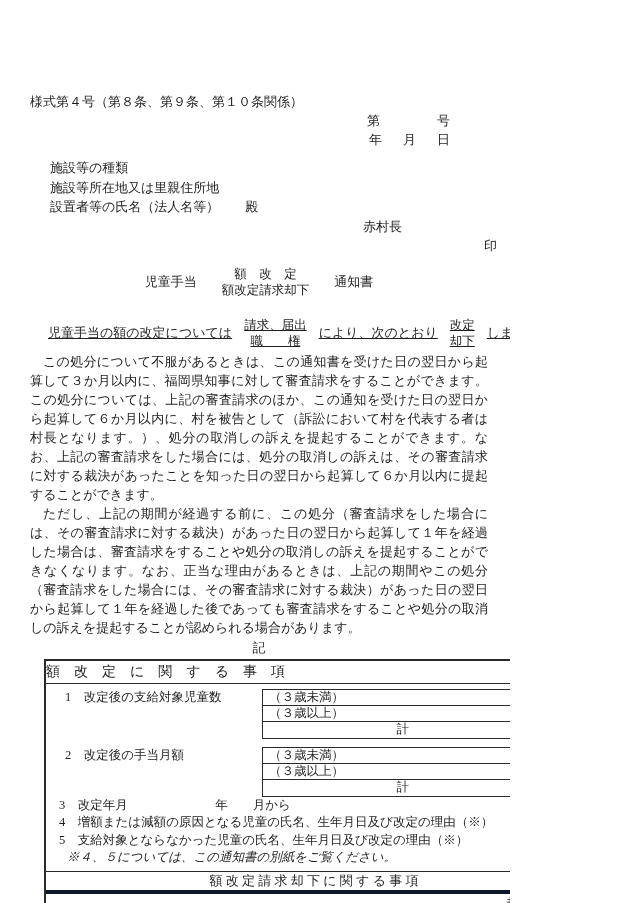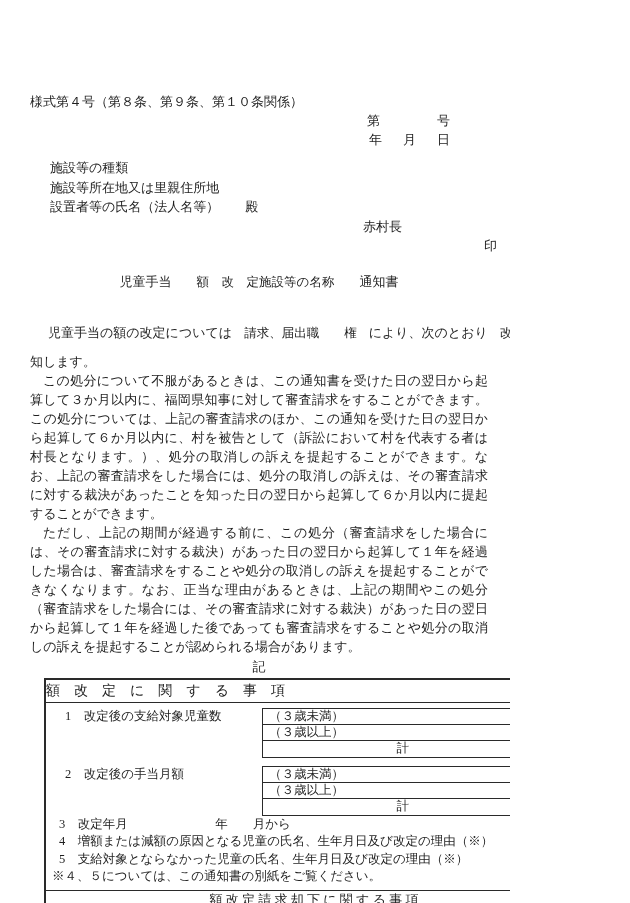--- a/index.html
+++ b/index.html
@@ -27,29 +27,29 @@
   .dono{margin-left:26px;}
   
   .issuer{margin-left:333px;line-height:19px;}
   .seal{margin-left:121px;}
   
   .titleline{
     margin-top:8px;height:38px;
     display:flex;justify-content:center;align-items:center;gap:25px;
   }
   .stack{
-    display:inline-flex;flex-direction:row;
+    display:inline-flex;flex-direction:column;
     text-align:center;line-height:16px;font-size:12.5px;justify-content:center;
   }
   .stack .s-top,.stack .s-bot{white-space:pre;}
   
   .introline{
     margin-top:13px;height:38px;
     display:flex;align-items:center;
-    margin-left:18px;white-space:pre;
+    margin-left:18px;white-space:pre;text-decoration:underline;
   }
   .introline .stack{margin:0 12px;}
   .para{
     margin:0;text-align:justify;line-height:19px;text-indent:1em;
   }
   .cont{margin:0;line-height:19px;}
   .ki{text-align:center;line-height:19px;margin-top:1px;}
   
   .doc-table{
     margin-left:14px;margin-top:2px;
@@ -71,21 +71,21 @@
     display:flex;align-items:center;height:16px;line-height:15px;
     border-bottom:1px solid #2a2a2a;
     padding:0 7px 0 6px;box-sizing:border-box;
   }
   .sub-row:last-child{border-bottom:none;}
   .sub-row .sr-label{flex:1;}
   .sub-row.total .sr-label{text-align:center;}
   .sub-row .sr-unit{flex:0 0 auto;}
   .gap6{height:6px;}
   .plain-line{line-height:17.5px;white-space:pre;padding-left:13px;}
-  .note-line{line-height:17.5px;white-space:pre;padding-left:6px;}
+  .note-line{line-height:17.5px;white-space:pre;padding-left:21px;font-style:italic;}
   .tbl-header2{
     border-top:1px solid #2a2a2a;border-bottom:4px solid #0f172a;
     text-align:center;line-height:18px;height:18px;white-space:pre;margin-top:2px;
     font-size:13px;
   }
   .reason-block{border-bottom:1px solid #2a2a2a;padding:1px 0 2px 0;text-align:right;}
   .reason-label{line-height:17px;padding-left:8px;}
   .paren-line{display:flex;justify-content:space-between;line-height:16px;margin-left:16px;width:456px;}
   .remarks-row{display:flex;height:18px;text-decoration:underline;}
   .remarks-cell{
@@ -124,39 +124,38 @@
   </div>
 
   <div class="issuer">
     <span>赤村長</span><span class="seal">印</span>
   </div>
 
   <div class="titleline">
     <span>児童手当</span>
     <span class="stack">
       <span class="s-top">額　改　定</span>
-      <span class="s-bot">施設等の名称</span>
+      <span class="s-bot">額改定請求却下</span>
     </span>
     <span>通知書</span>
   </div>
 
   <div class="introline">
     <span>児童手当の額の改定については</span>
     <span class="stack">
       <span class="s-top">請求、届出</span>
       <span class="s-bot">職　　権</span>
     </span>
     <span>により、次のとおり</span>
     <span class="stack">
       <span class="s-top">改定</span>
       <span class="s-bot">却下</span>
     </span>
     <span>しましたので通</span>
   </div>
-  <p class="cont">知します。</p>
 
   <p class="para">この処分について不服があるときは、この通知書を受けた日の翌日から起算して３か月以内に、福岡県知事に対して審査請求をすることができます。この処分については、上記の審査請求のほか、この通知を受けた日の翌日から起算して６か月以内に、村を被告として（訴訟において村を代表する者は村長となります。）、処分の取消しの訴えを提起することができます。なお、上記の審査請求をした場合には、処分の取消しの訴えは、その審査請求に対する裁決があったことを知った日の翌日から起算して６か月以内に提起することができます。</p>
   <p class="para">ただし、上記の期間が経過する前に、この処分（審査請求をした場合には、その審査請求に対する裁決）があった日の翌日から起算して１年を経過した場合は、審査請求をすることや処分の取消しの訴えを提起することができなくなります。なお、正当な理由があるときは、上記の期間やこの処分（審査請求をした場合には、その審査請求に対する裁決）があった日の翌日から起算して１年を経過した後であっても審査請求をすることや処分の取消しの訴えを提起することが認められる場合があります。</p>
 
   <div class="ki">記</div>
 
   <div class="doc-table">
 
     <div class="tbl-header">額　改　定　に　関　す　る　事　項</div>
 

